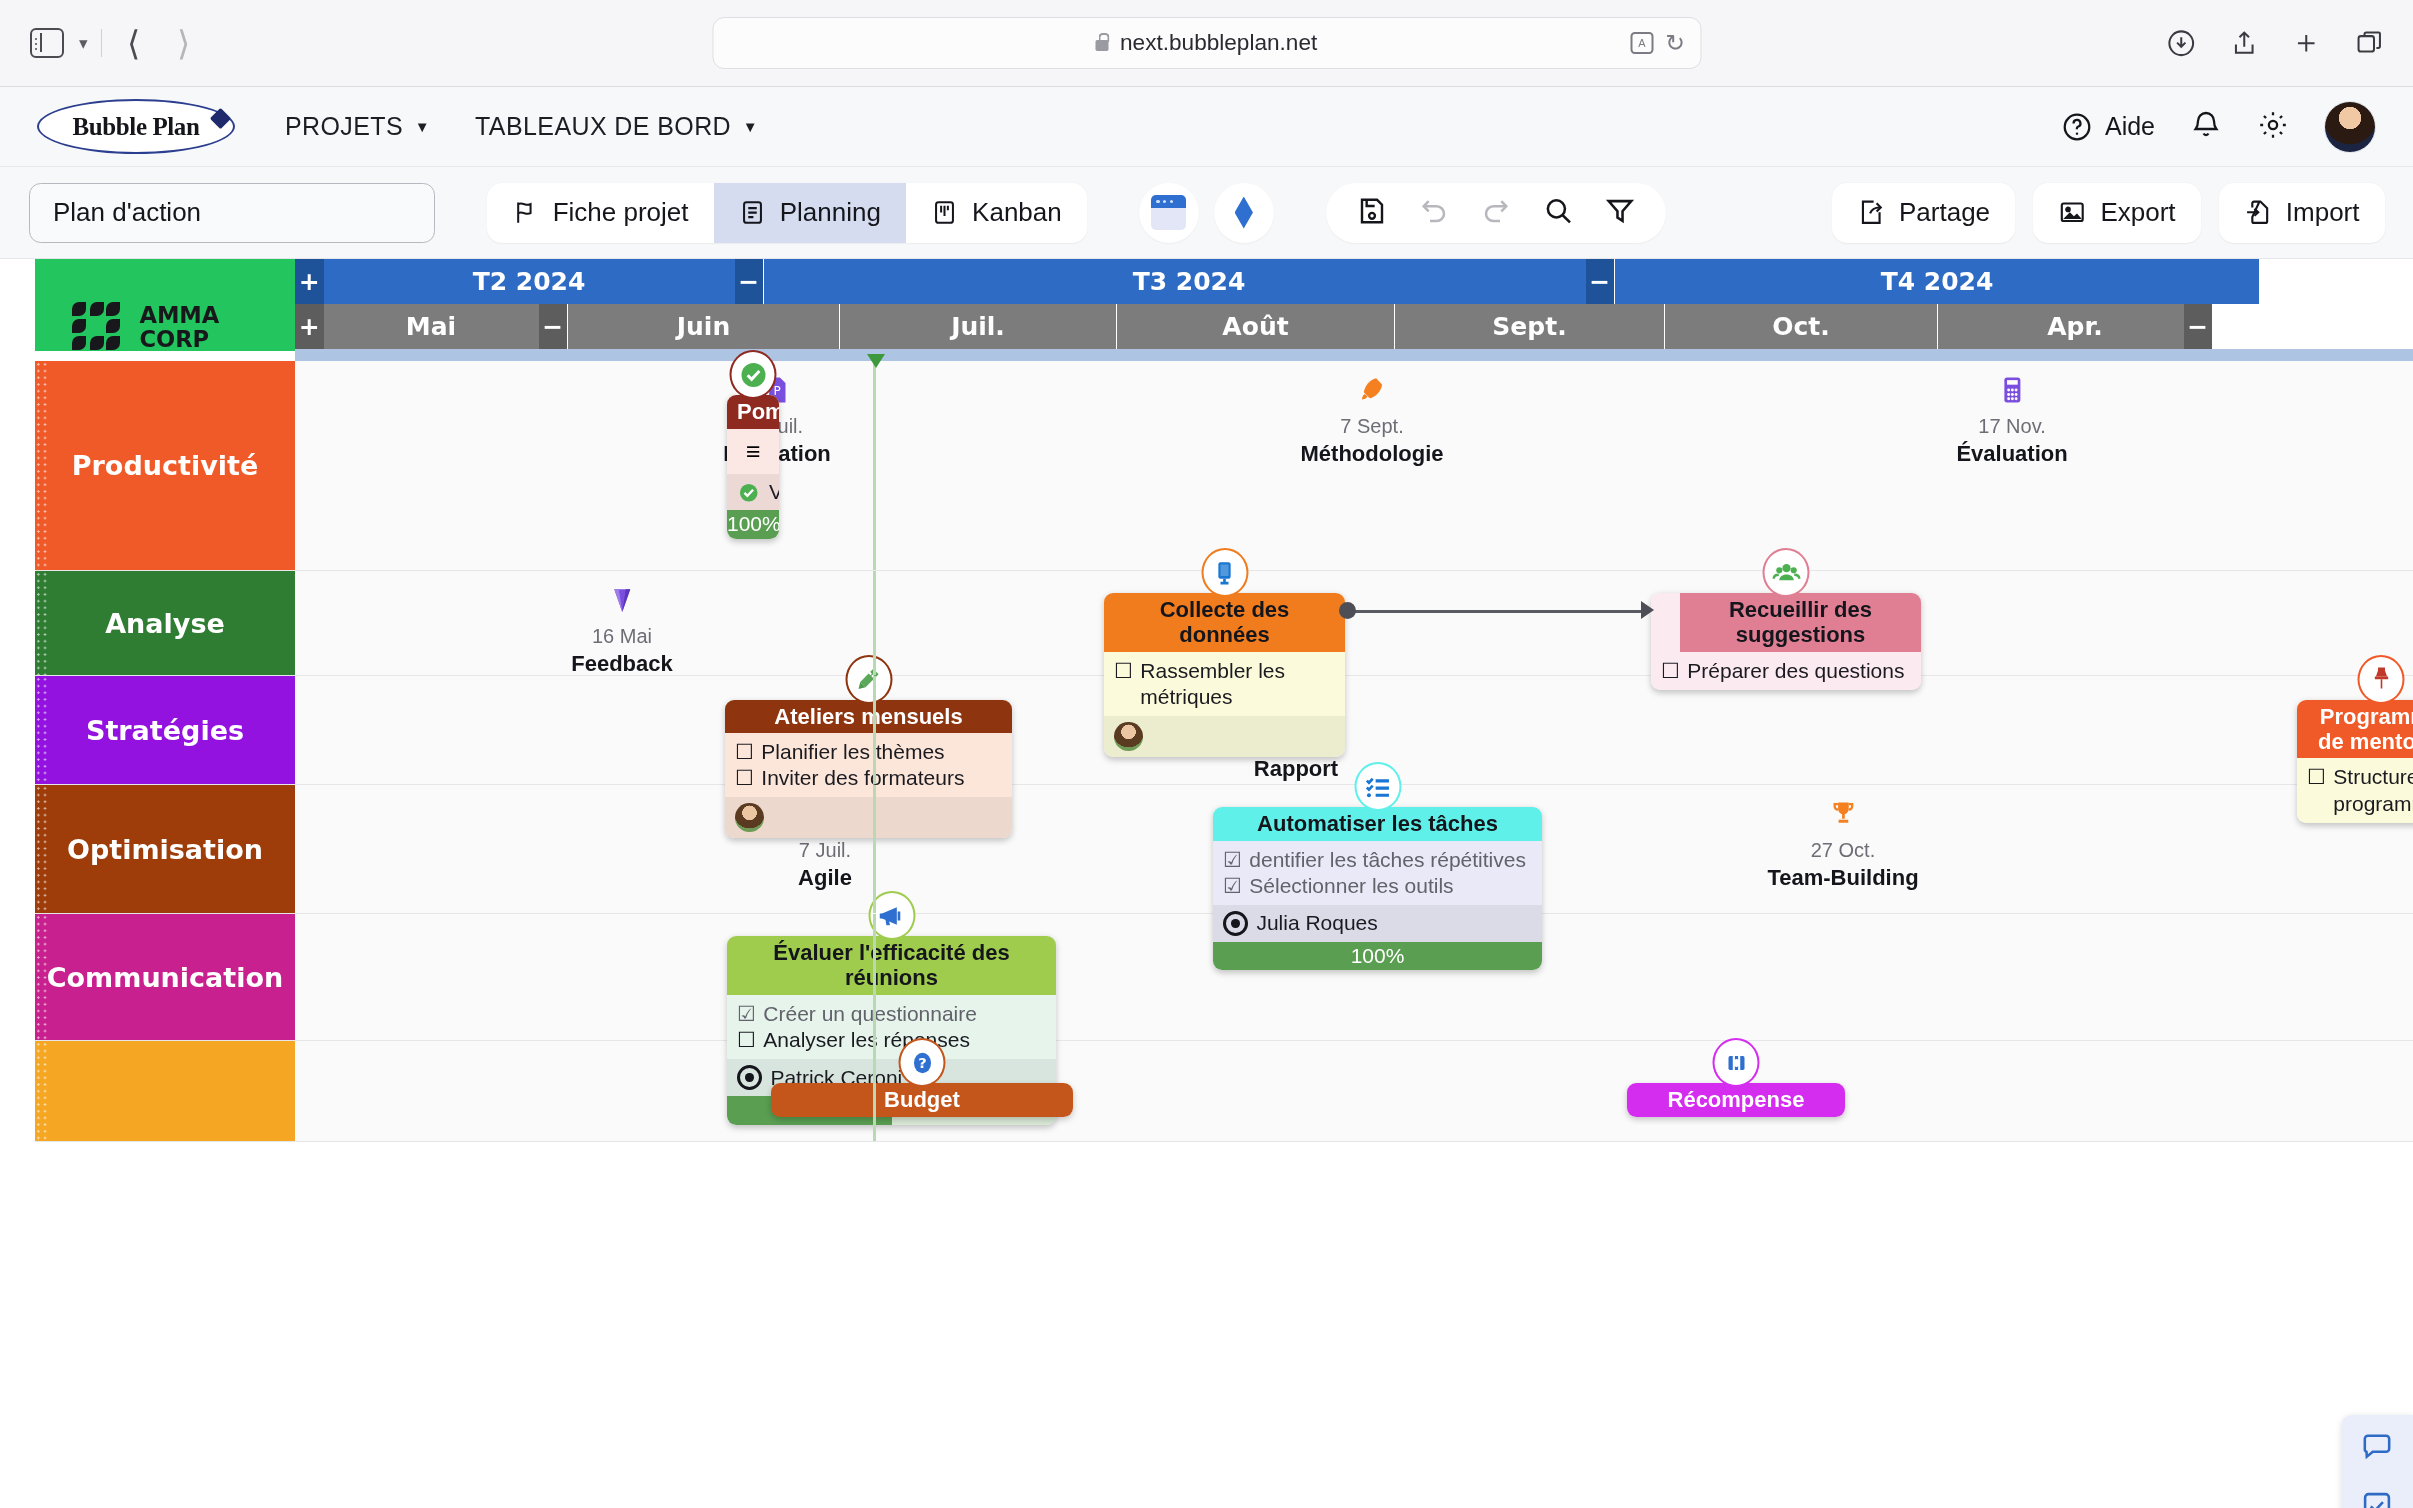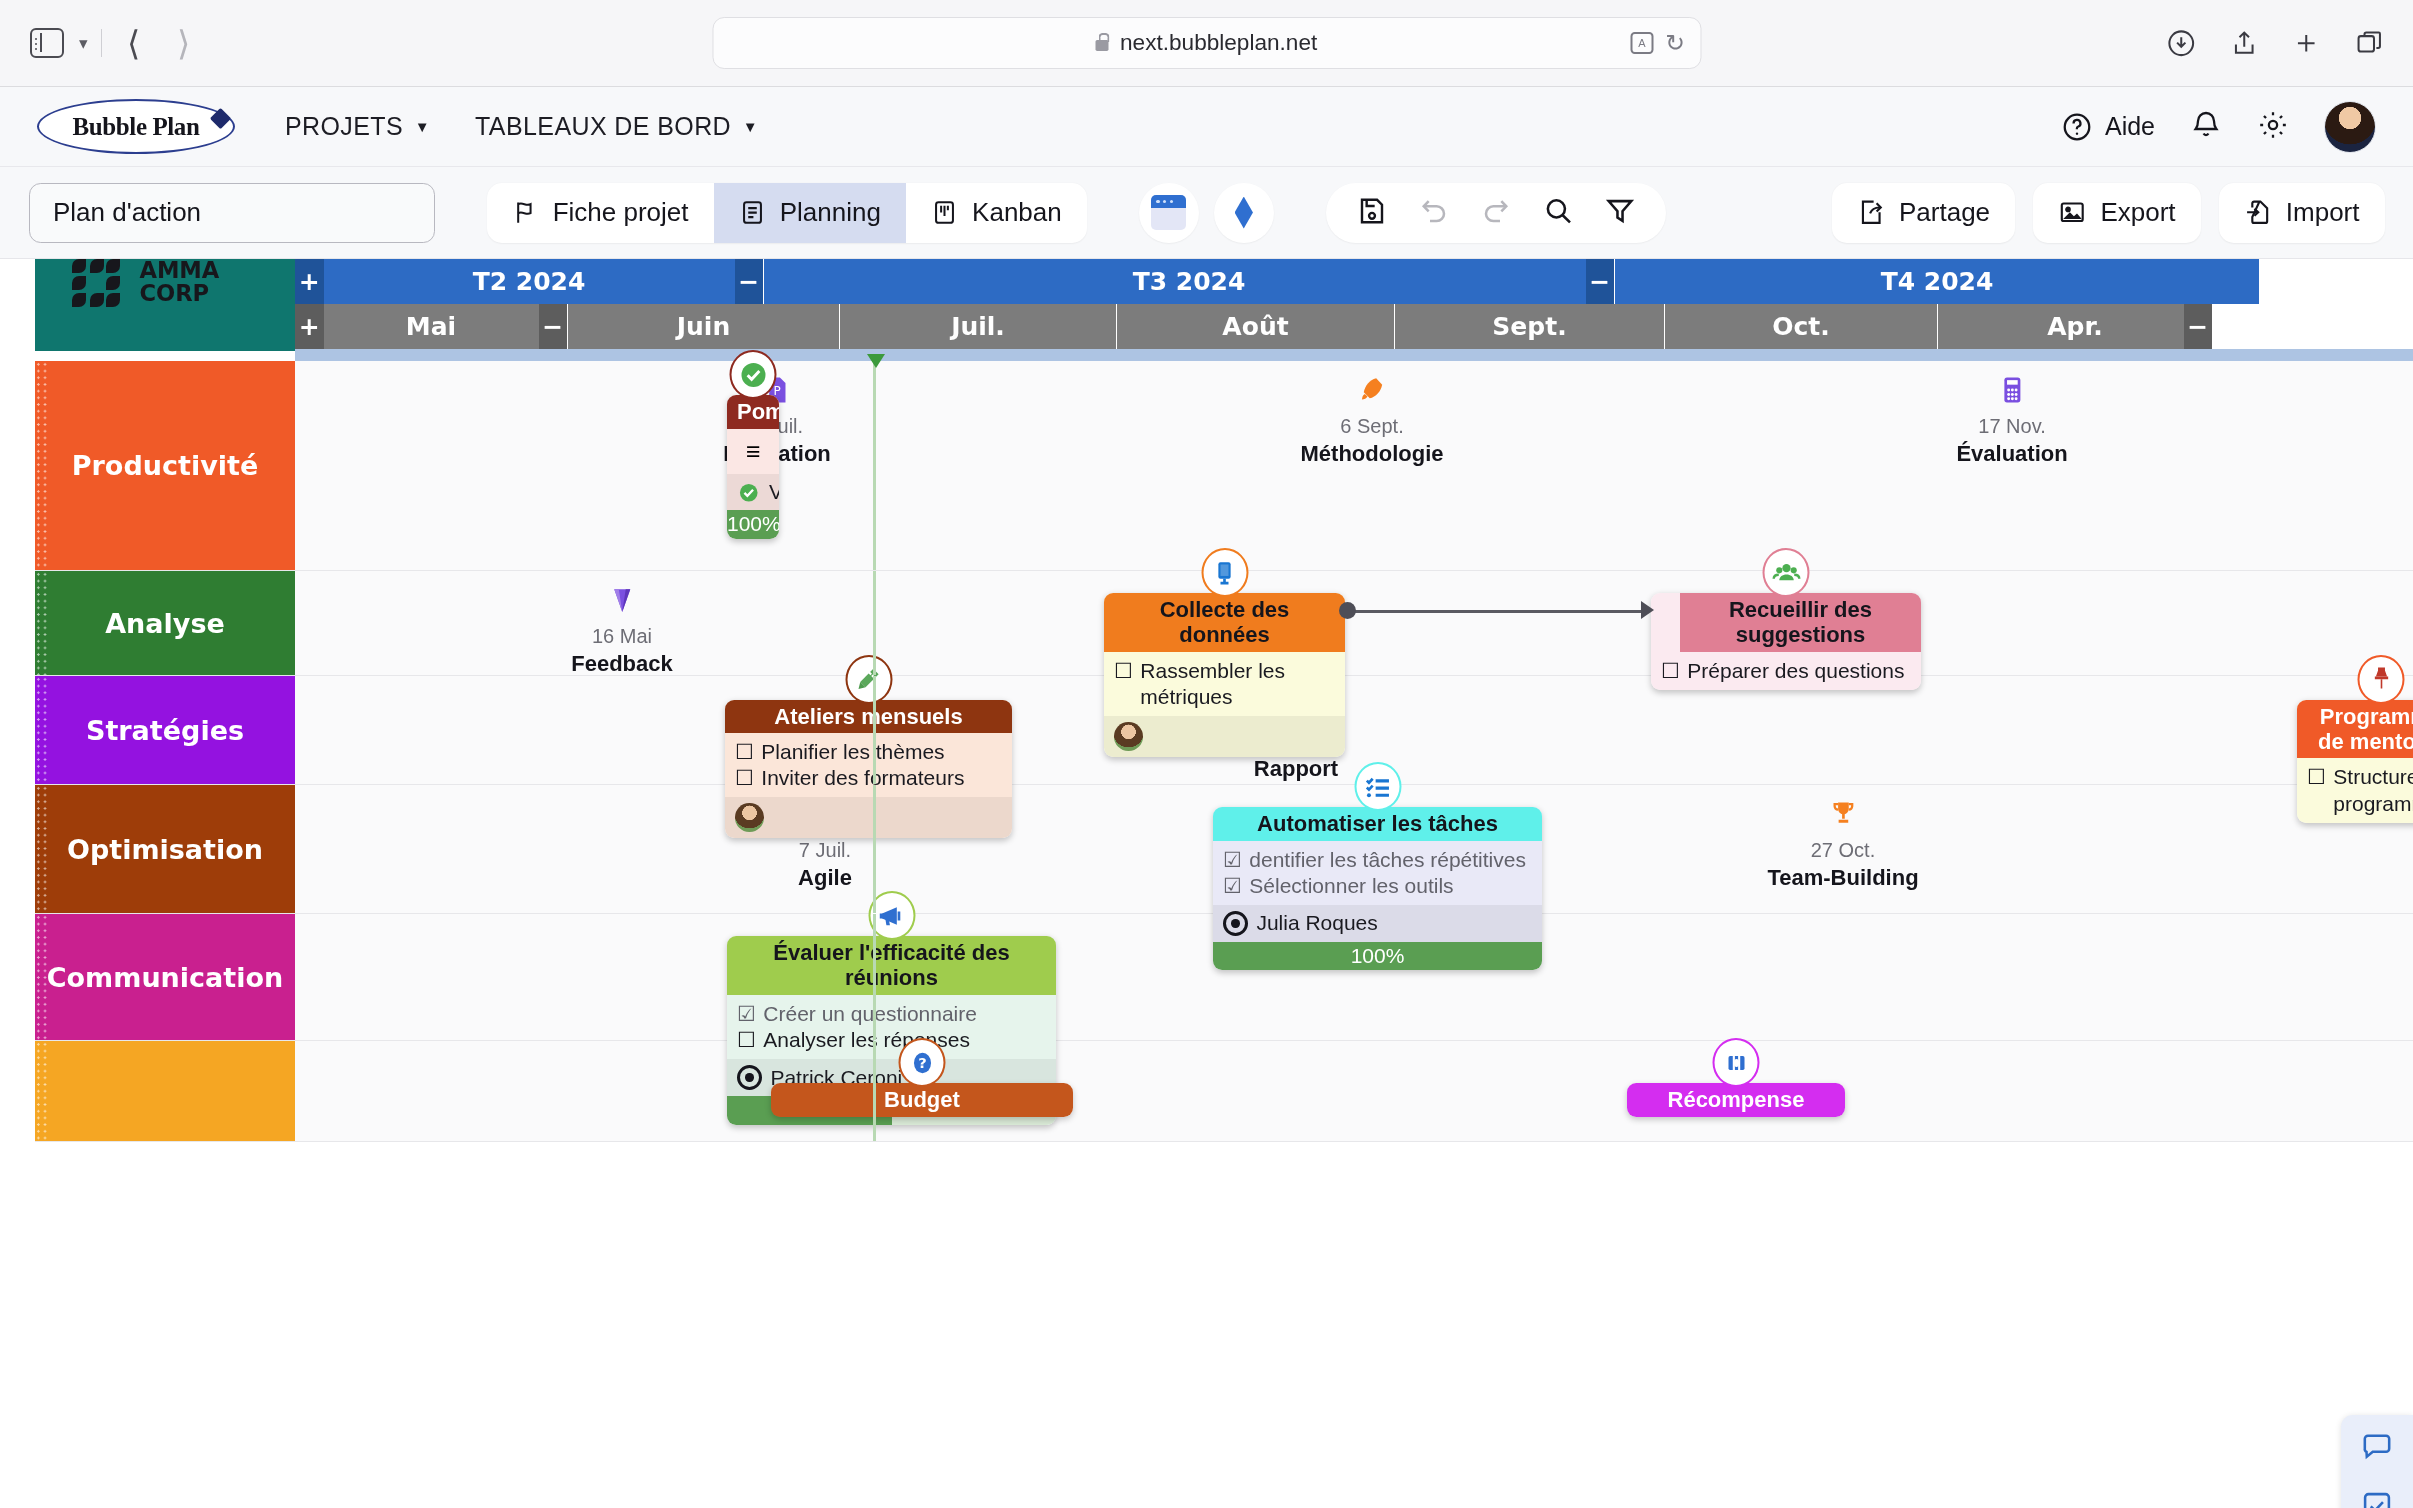--- a/index.html
+++ b/index.html
@@ -168,21 +168,21 @@
     background: #fff; border-radius: 15px; height: 60px;
     padding: 0 25px; font-size: 26px; color: #15151c;
     box-shadow: 0 0.8px 1.7px rgba(0,0,0,.06);
   }
 
   
   .planning { position: relative; height: 1249px; background: #fff; overflow: hidden; }
 
   .corner-logo {
     position: absolute; left: 35px; top: 0; width: 260px; height: 92px;
-    display: flex; align-items: flex-start; gap: 18.4px; background: #0f766e;
+    display: flex; align-items: flex-end; gap: 18.4px; background: #22c55e;
     padding-left: 37px;
   }
   .amma-glyph { width: 49px; height: 49px; position: relative; }
   .amma-glyph i {
     position: absolute; width: 14.2px; height: 14.2px; background: #17171c;
     border-radius: 50% 0 50% 0;
   }
   .amma-text {
     font-size: 22.6px; font-weight: bold; line-height: 1.03; color: #17171c;
     font-family: "DejaVu Sans", sans-serif;
@@ -576,21 +576,21 @@
                 <text x="12" y="16" font-size="9" fill="#fff" text-anchor="middle" font-family="DejaVu Sans">P</text>
               </svg></div>
             <div class="ms-date">2 Juil.</div>
             <div class="ms-label">Formation</div>
           </div>
           <div class="milestone" style="left: 1077px; top: 13.4px;">
             <div class="ms-icon"><svg width="32" height="32" viewBox="0 0 24 24">
                 <path d="M15.5 3.2c-5 1-8.5 6-9.3 10.5l4.5 4.5C15.2 17.2 19 13 20 8Z" fill="#f58020"></path>
                 <path d="M7 15c-1.6.8-2 2.5-2.2 4.2 1.8-.3 3.4-.7 4.2-2.3Z" fill="#f58020"></path>
               </svg></div>
-            <div class="ms-date">6 Sept.</div>
+            <div class="ms-date">7 Sept.</div>
             <div class="ms-label">Méthodologie</div>
           </div>
           <div class="milestone" style="left: 1717px; top: 13.4px;">
             <div class="ms-icon"><svg width="32" height="32" viewBox="0 0 24 24">
                 <rect x="6" y="2.6" width="12" height="18.8" rx="2" fill="#7a4fe0"></rect>
                 <rect x="8" y="4.6" width="8" height="3.4" fill="#fff"></rect>
                 <circle cx="9.2" cy="12" r="1.1" fill="#fff"></circle>
                 <circle cx="12" cy="12" r="1.1" fill="#fff"></circle>
                 <circle cx="14.8" cy="12" r="1.1" fill="#fff"></circle>
                 <circle cx="9.2" cy="15.4" r="1.1" fill="#fff"></circle>

